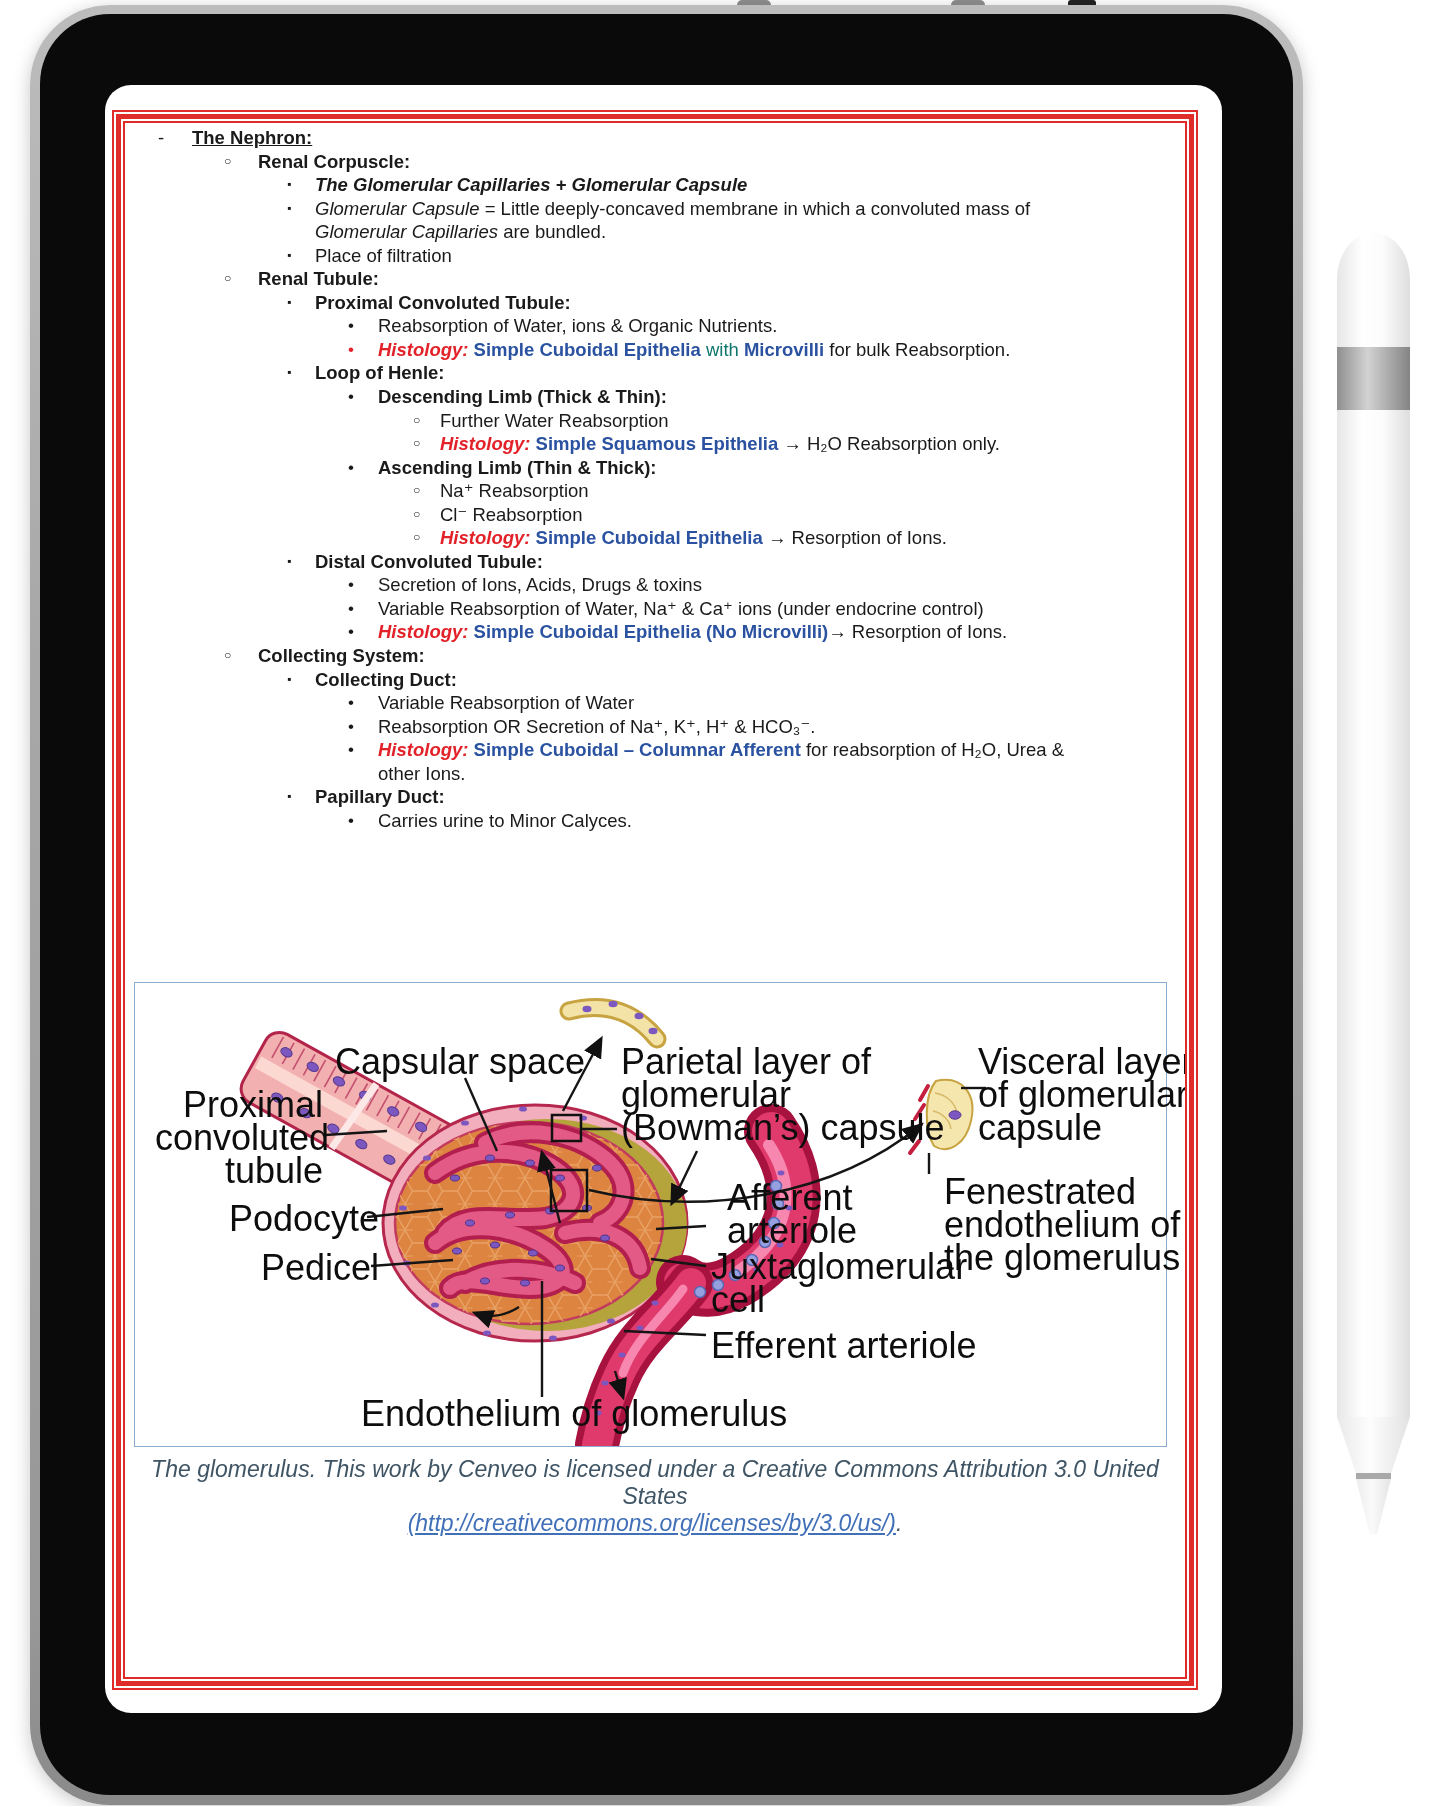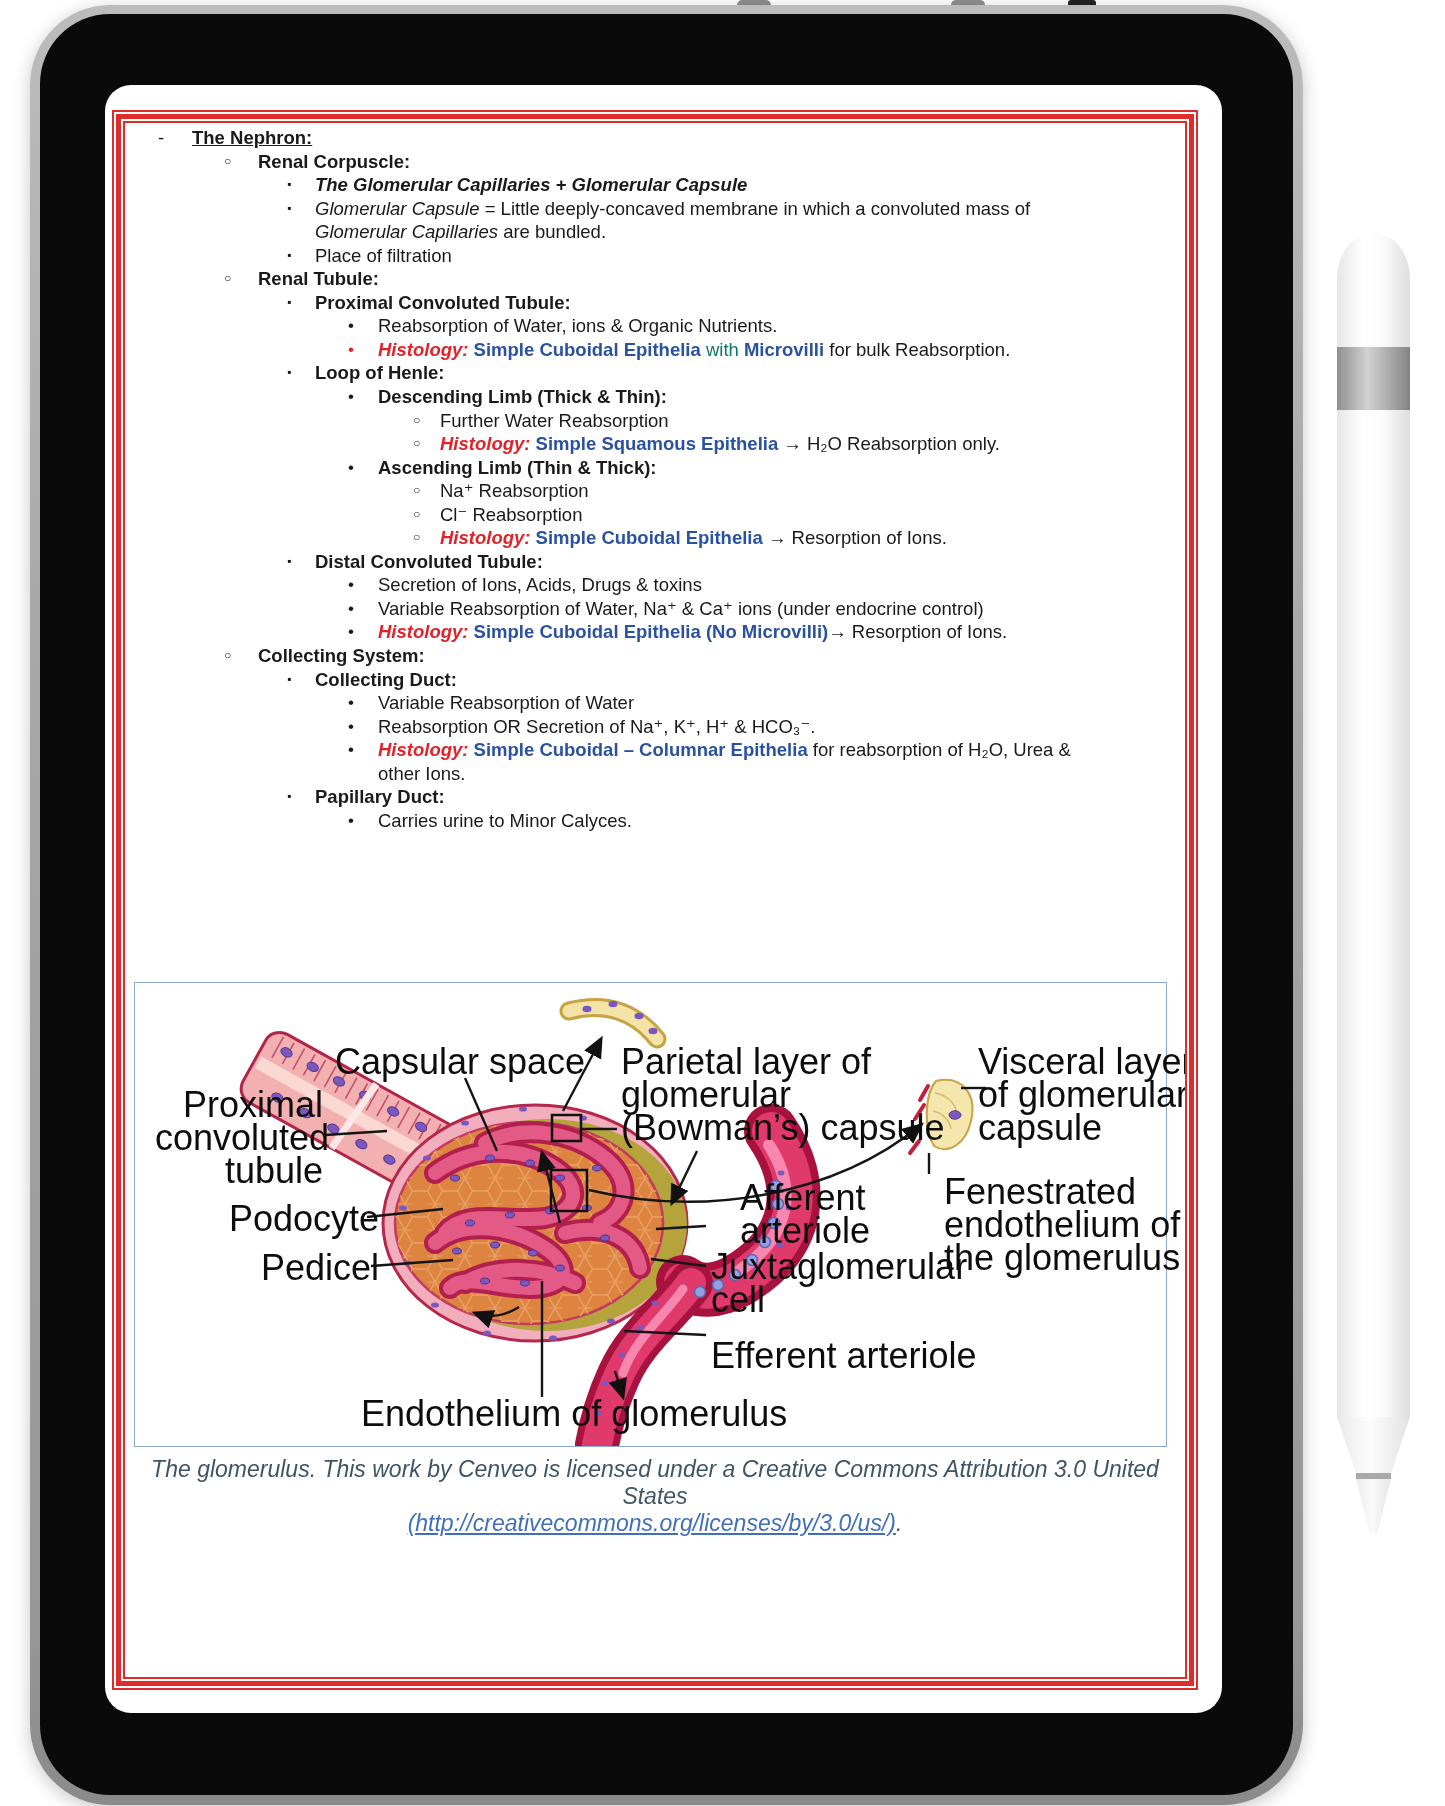--- a/index.html
+++ b/index.html
@@ -111,21 +111,21 @@
                 <div class="nrow l5"><span class="blt">○</span><span class="sr">Cl⁻ Reabsorption</span></div>
                 <div class="nrow l5"><span class="blt">○</span><span class="shred">Histology:</span><span class="sbb"> Simple Cuboidal Epithelia</span><span class="sr"> → Resorption of Ions.</span></div>
                 <div class="nrow l3"><span class="blt">▪</span><span class="sb">Distal Convoluted Tubule:</span></div>
                 <div class="nrow l4"><span class="blt">•</span><span class="sr">Secretion of Ions, Acids, Drugs &amp; toxins</span></div>
                 <div class="nrow l4"><span class="blt">•</span><span class="sr">Variable Reabsorption of Water, Na⁺ &amp; Ca⁺ ions (under endocrine control)</span></div>
                 <div class="nrow l4"><span class="blt">•</span><span class="shred">Histology:</span><span class="sbb"> Simple Cuboidal Epithelia (No Microvilli)</span><span class="sr">→ Resorption of Ions.</span></div>
                 <div class="nrow l2"><span class="blt">○</span><span class="sb">Collecting System:</span></div>
                 <div class="nrow l3"><span class="blt">▪</span><span class="sb">Collecting Duct:</span></div>
                 <div class="nrow l4"><span class="blt">•</span><span class="sr">Variable Reabsorption of Water</span></div>
                 <div class="nrow l4"><span class="blt">•</span><span class="sr">Reabsorption OR Secretion of Na⁺, K⁺, H⁺ &amp; HCO₃⁻.</span></div>
-                <div class="nrow l4"><span class="blt">•</span><span class="shred">Histology:</span><span class="sbb"> Simple Cuboidal – Columnar Epithelia</span><span class="sr"> for reabsorption of H₂O, Urea &amp;</span></div>
+                <div class="nrow l4"><span class="blt">•</span><span class="shred">Histology:</span><span class="sbb"> Simple Cuboidal – Columnar Afferent</span><span class="sr"> for reabsorption of H₂O, Urea &amp;</span></div>
                 <div class="nrow l4"><span class="blt"></span><span class="sr">other Ions.</span></div>
                 <div class="nrow l3"><span class="blt">▪</span><span class="sb">Papillary Duct:</span></div>
                 <div class="nrow l4"><span class="blt">•</span><span class="sr">Carries urine to Minor Calyces.</span></div>
               </div>
 
             <div class="figure">
               <svg width="1033" height="463" viewBox="0 0 1033 463">
                 <defs>
                   <pattern id="hex" width="30" height="26" patternUnits="userSpaceOnUse">
                     <path d="M7.5,0 L22.5,0 L30,13 L22.5,26 L7.5,26 L0,13 Z" fill="none" stroke="#e9a265" stroke-width="1.4"></path>
@@ -331,34 +331,34 @@
                     <div>Proximal</div>
                     <div>convoluted</div>
                     <div>tubule</div>
                   </div>
                   <div class="fig-label" style="left: 94px; top: 219px;">
                     <div>Podocyte</div>
                   </div>
                   <div class="fig-label" style="left: 126px; top: 268px;">
                     <div>Pedicel</div>
                   </div>
-                  <div class="fig-label" style="left: 605px; top: 198px;">
+                  <div class="fig-label" style="left: 592px; top: 198px;">
                     <div>Afferent</div>
                     <div>arteriole</div>
                   </div>
                   <div class="fig-label" style="left: 576px; top: 267px;">
                     <div>Juxtaglomerular</div>
                     <div>cell</div>
                   </div>
                   <div class="fig-label" style="left: 809px; top: 192px;">
                     <div>Fenestrated</div>
                     <div>endothelium of</div>
                     <div>the glomerulus</div>
                   </div>
-                  <div class="fig-label" style="left: 576px; top: 356px;">
+                  <div class="fig-label" style="left: 576px; top: 346px;">
                     <div>Efferent arteriole</div>
                   </div>
                   <div class="fig-label" style="left: 226px; top: 414px;">
                     <div>Endothelium of glomerulus</div>
                   </div>
                 </div>
             </div>
 
             <div class="caption">
               <span>The glomerulus. This work by Cenveo is licensed under a Creative Commons Attribution 3.0 United States</span><br>

